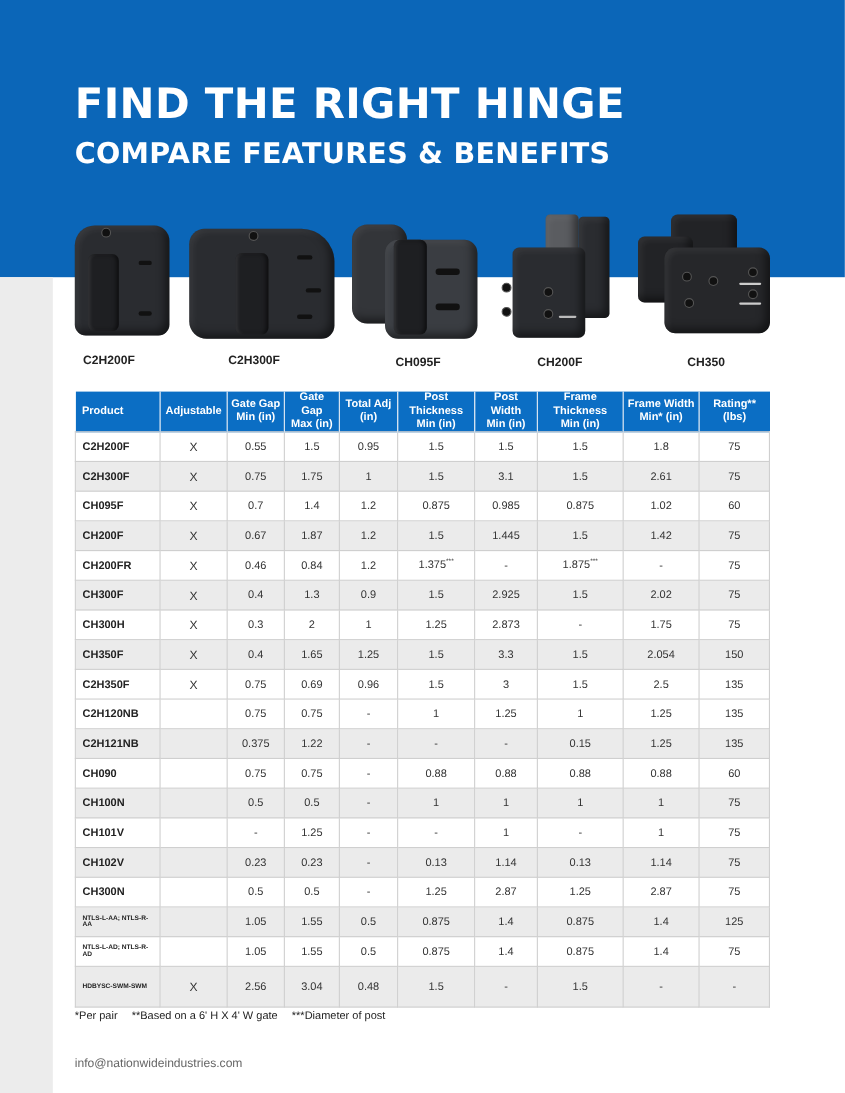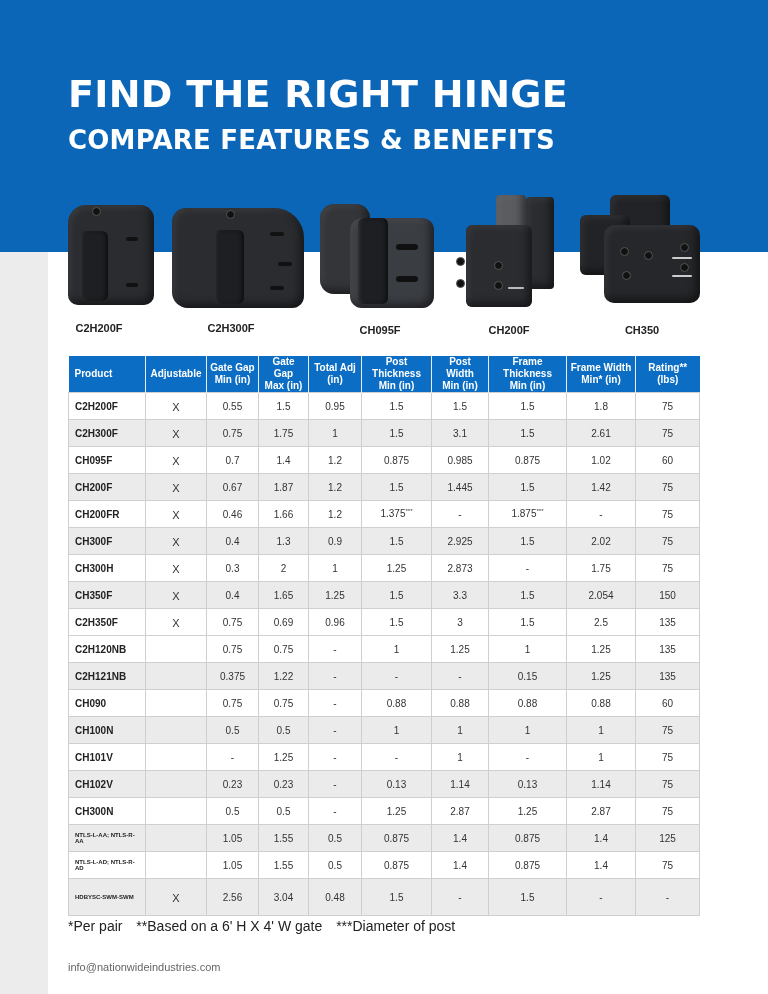--- a/index.html
+++ b/index.html
@@ -51,21 +51,21 @@
     height: 24px; border: 1px solid #cfcfcf; text-align: center; padding: 0 2px;
   }
   table.spec tr.alt td { background: #ebebeb; }
   table.spec td.prod { text-align: left; padding-left: 6px; font-weight: bold; color: #222; font-size: 10px; }
   table.spec td.prod.small { font-size: 6px; }
   table.spec td.adj { font-size: 11px; padding-top: 2px; }
   table.spec tr.tall td { height: 34px; }
   sup.fn { font-size: 6px; vertical-align: super; }
 
   .footnote {
-    position: absolute; left: 68px; top: 918px; font-size: 14px; color: #222;
+    position: absolute; left: 68px; top: 918px; font-size: 10px; color: #222;
   }
   .footnote span { margin-right: 10px; }
   .email {
     position: absolute; left: 68px; top: 961px; font-size: 11px; color: #666;
   }
 </style>
 </head>
 <body>
 
 <div class="hero"></div>
@@ -214,21 +214,21 @@
         <td>1.5</td>
         <td>1.445</td>
         <td>1.5</td>
         <td>1.42</td>
         <td>75</td>
       </tr>
       <tr>
         <td class="prod">CH200FR</td>
         <td class="adj">X</td>
         <td>0.46</td>
-        <td>1.66</td>
+        <td>0.84</td>
         <td>1.2</td>
         <td>1.375<sup class="fn">***</sup></td>
         <td>-</td>
         <td>1.875<sup class="fn">***</sup></td>
         <td>-</td>
         <td>75</td>
       </tr>
       <tr class="alt">
         <td class="prod">CH300F</td>
         <td class="adj">X</td>

